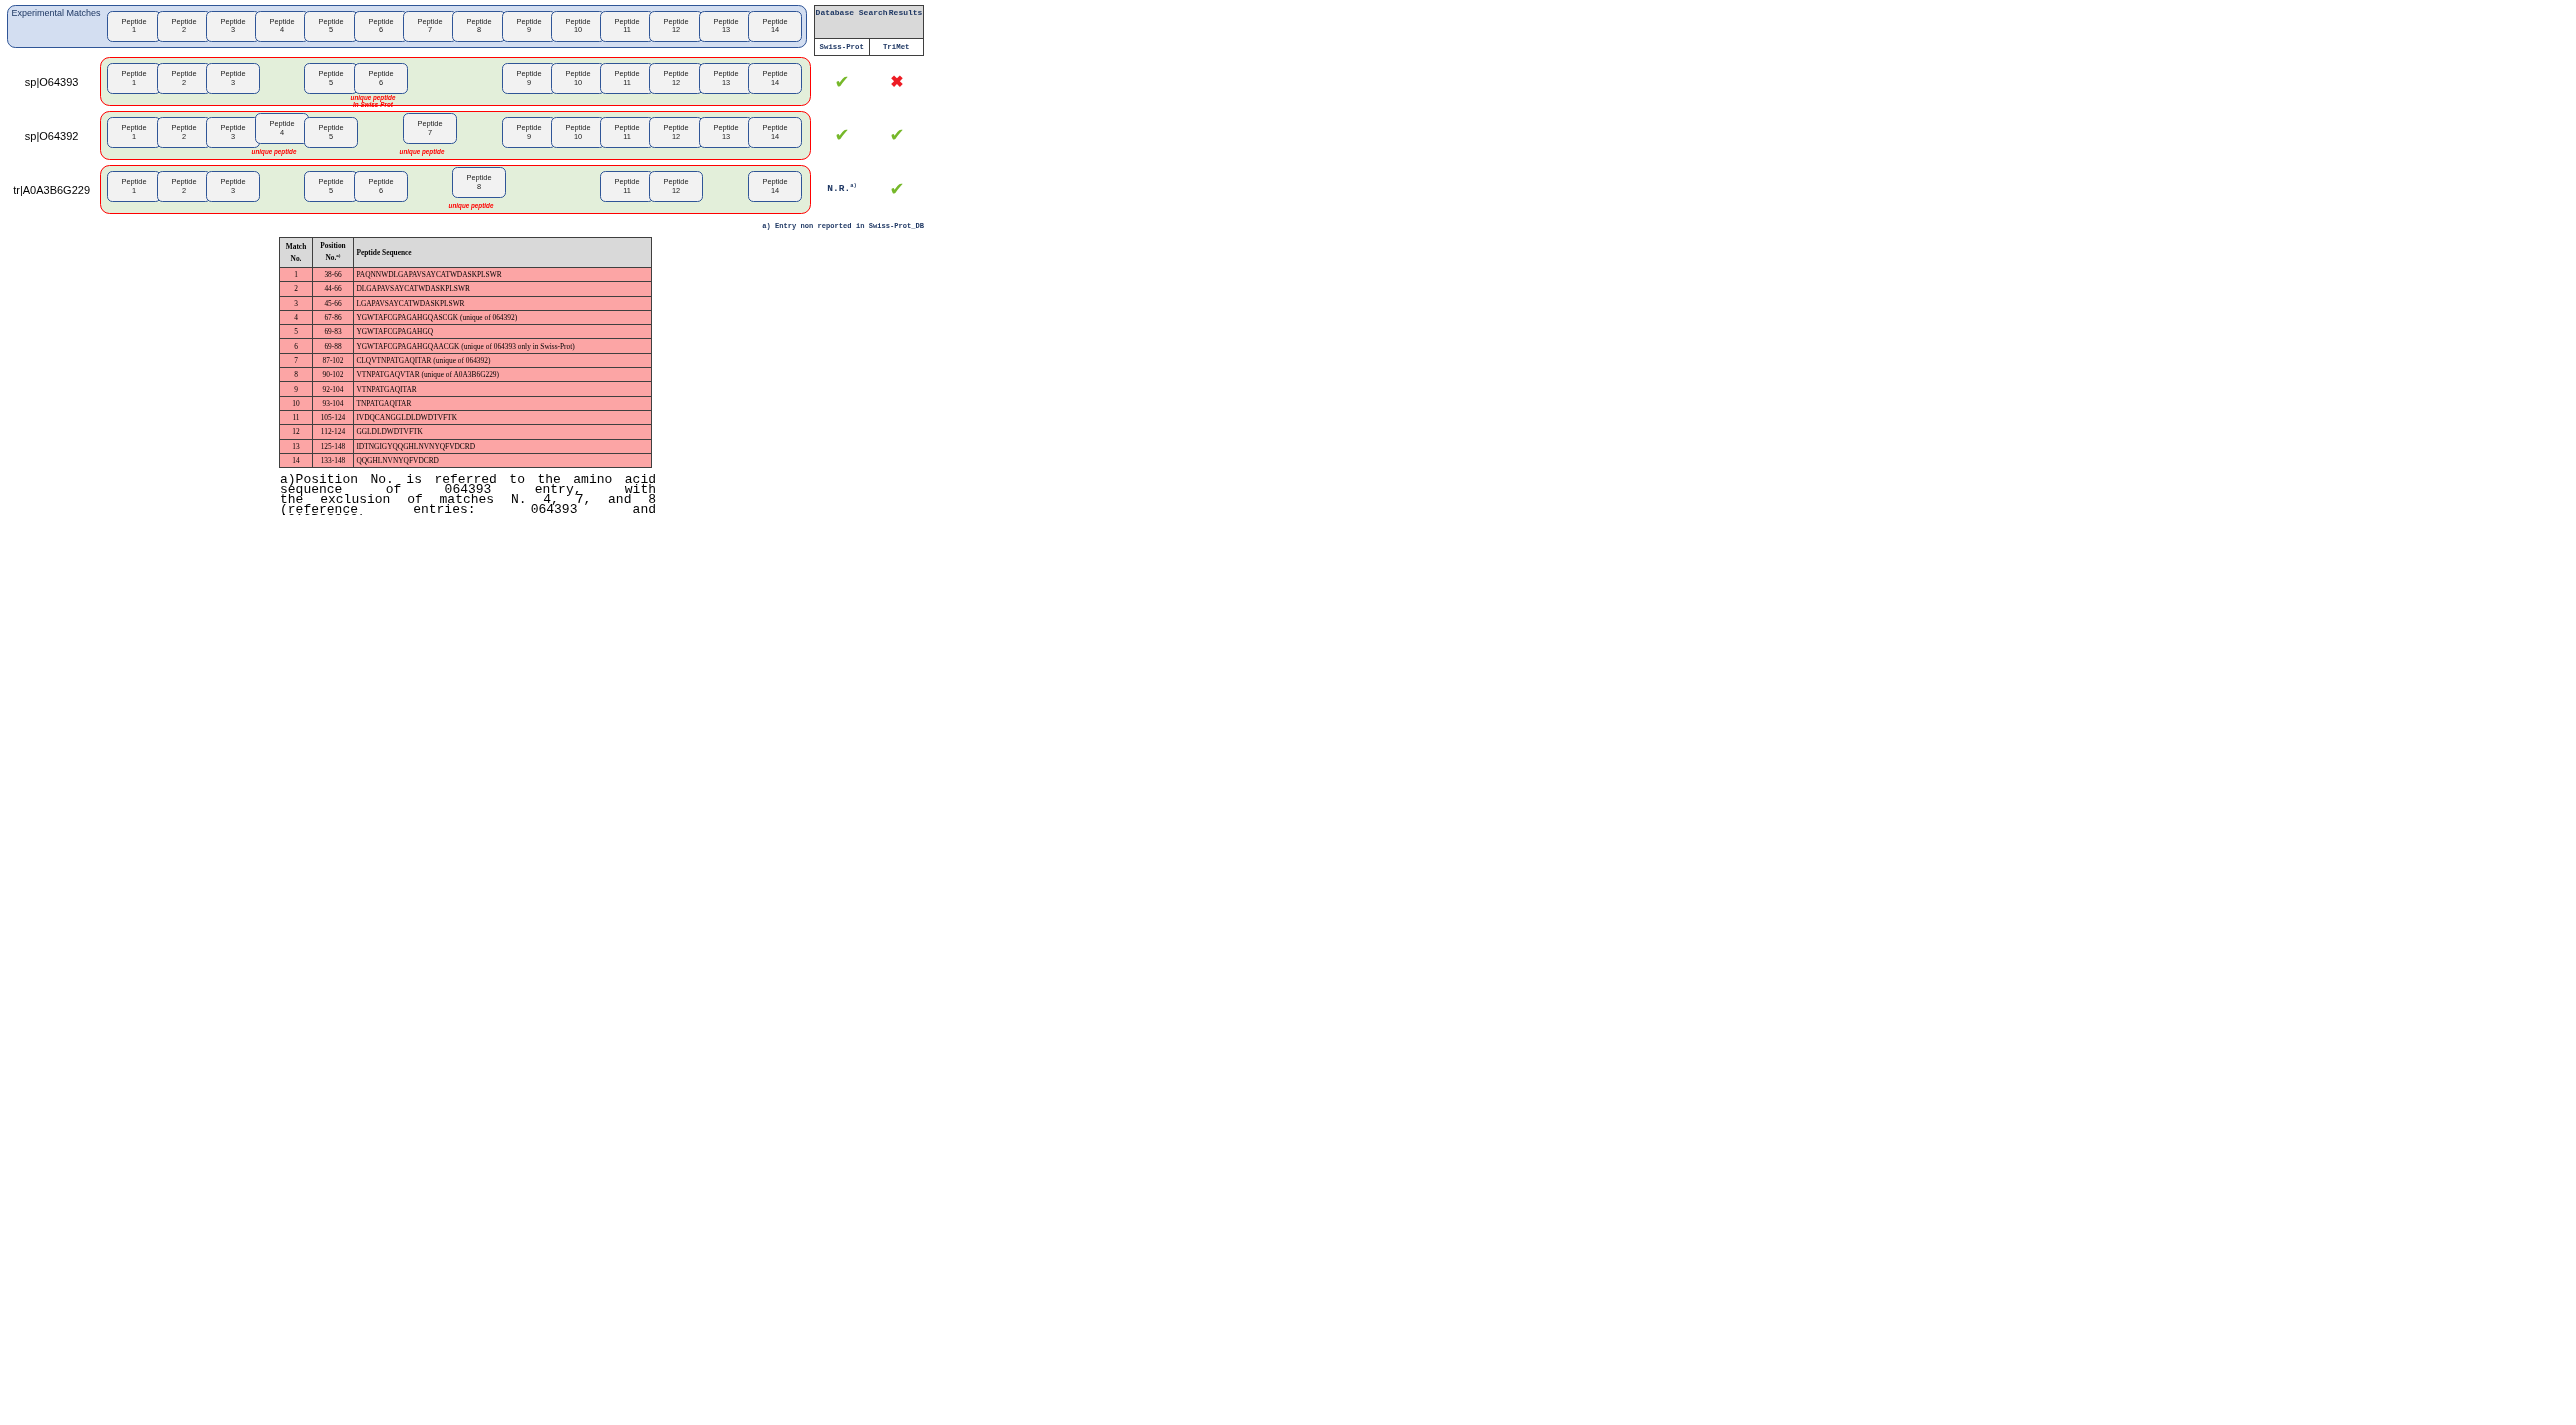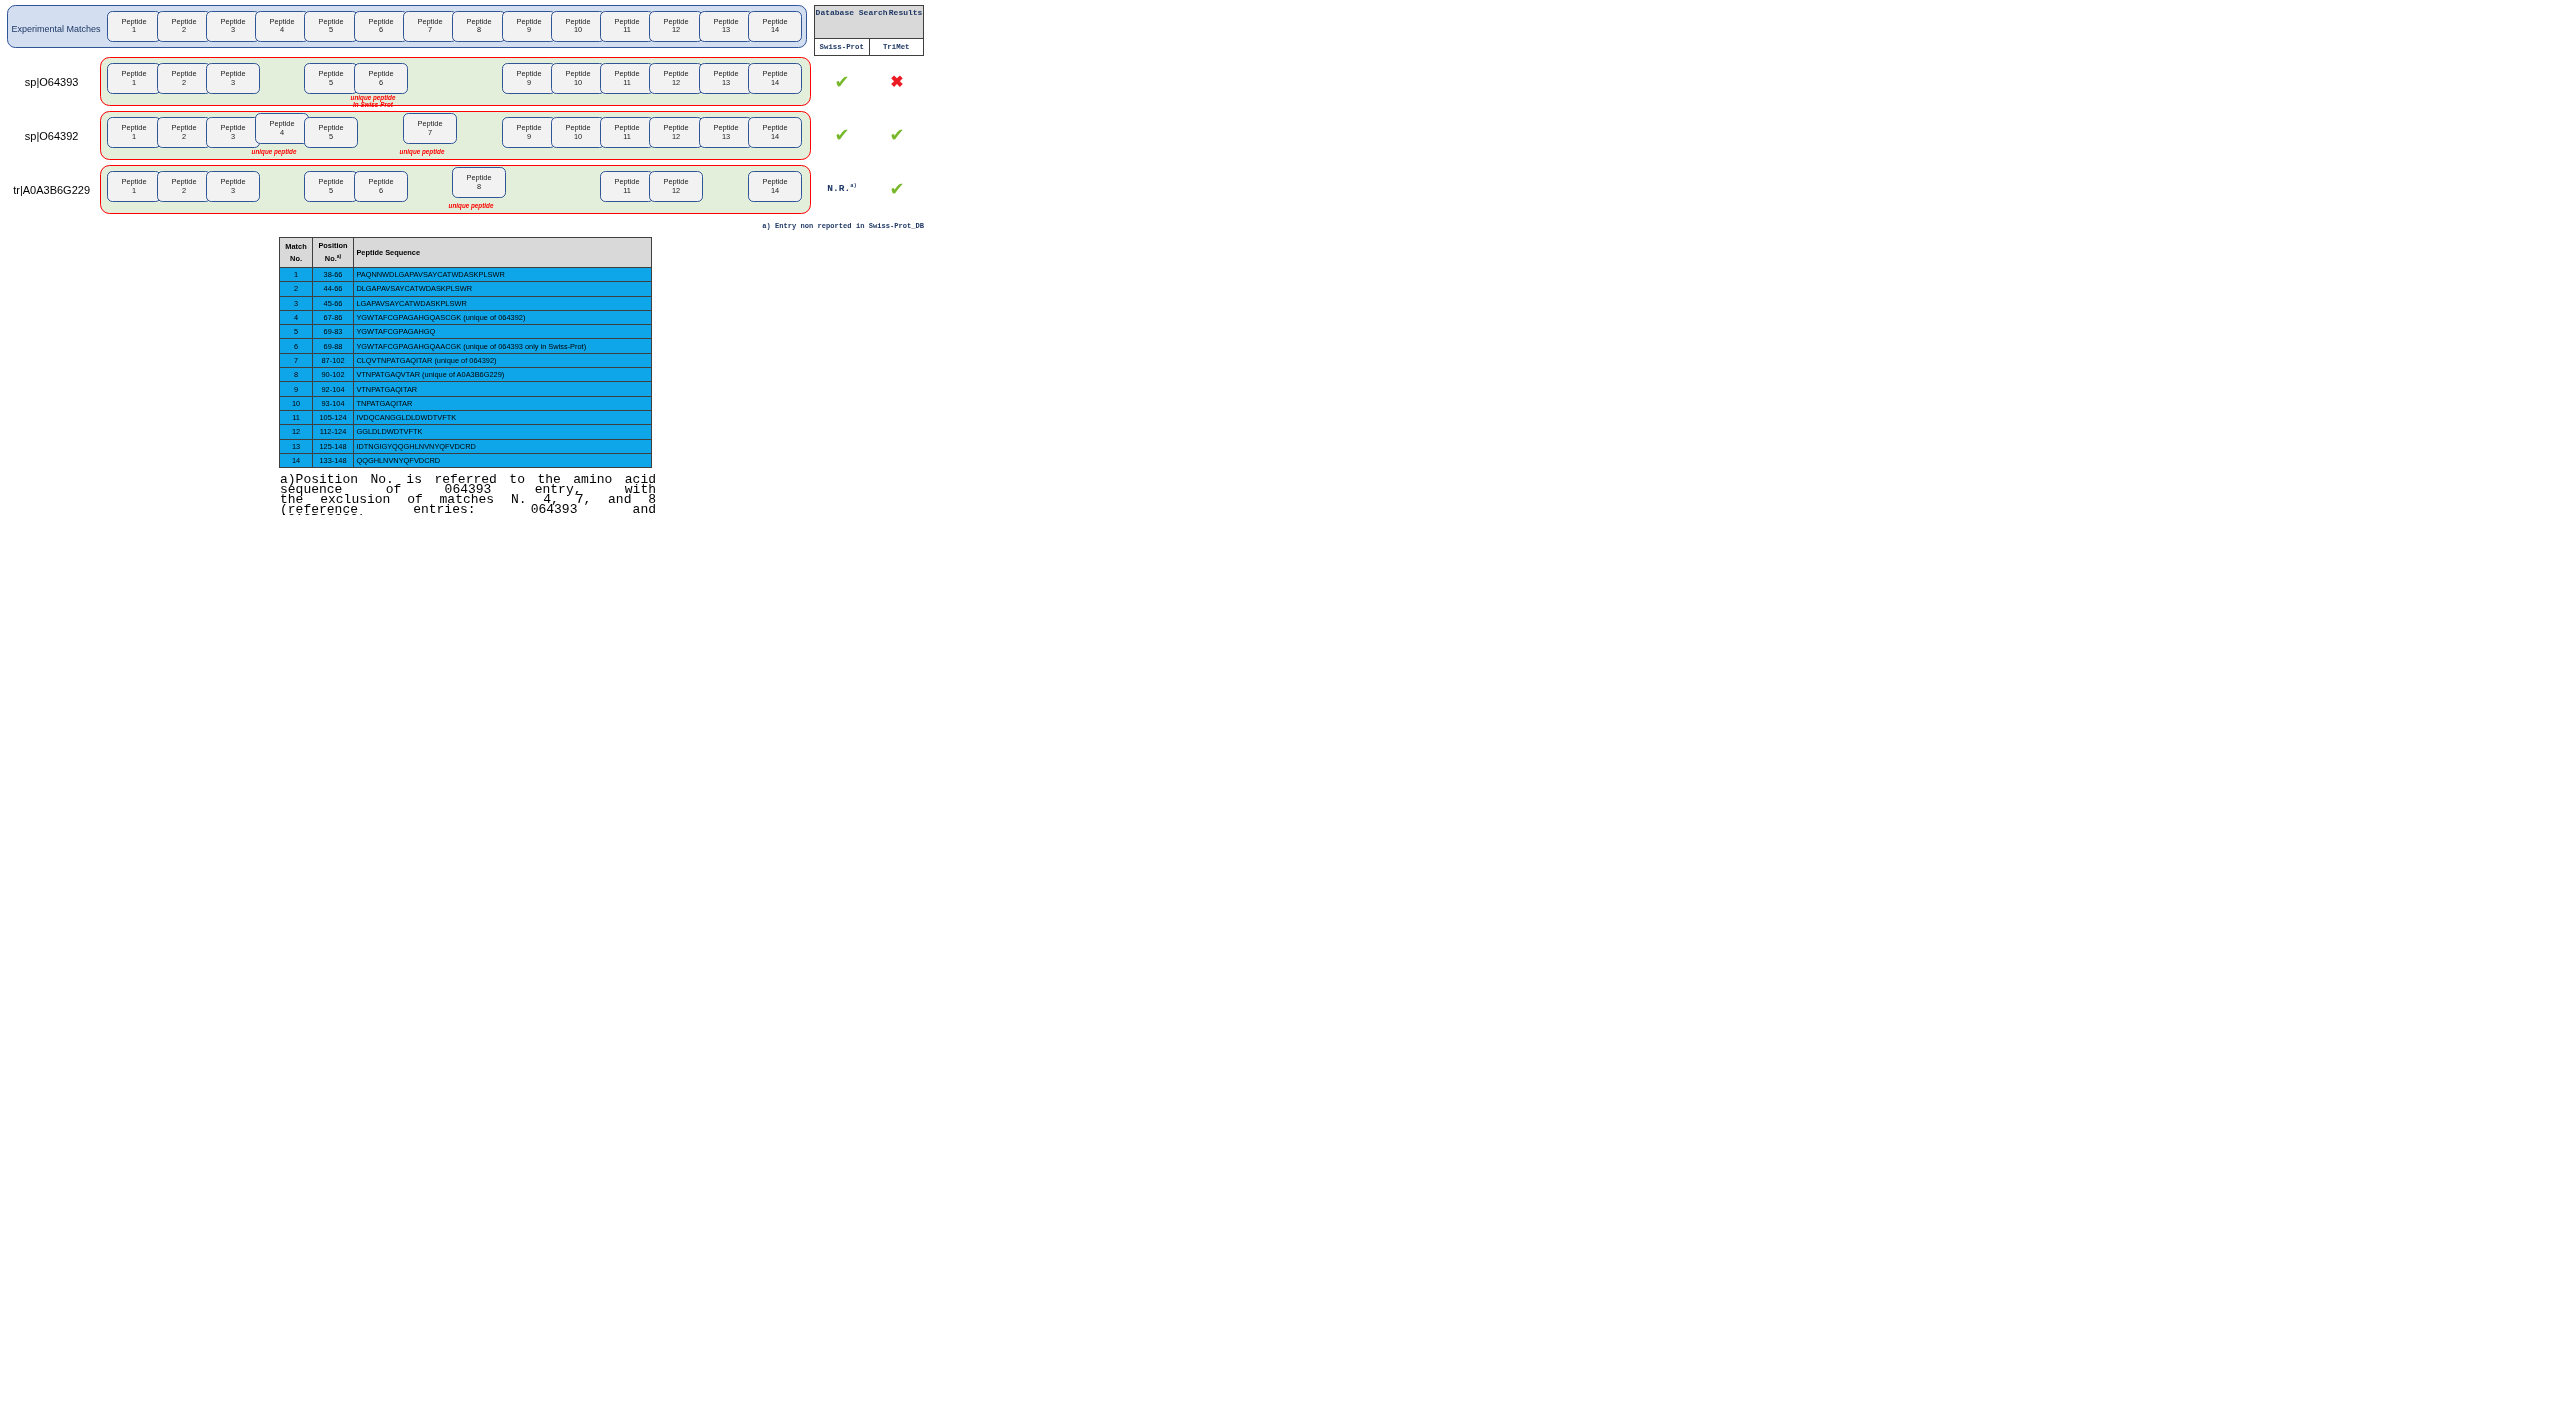--- a/index.html
+++ b/index.html
@@ -3,21 +3,21 @@
 <meta charset="utf-8">
 <style>
   html,body{margin:0;padding:0;background:#fff}
   .stage{position:relative;width:930px;height:515px;background:#fff;
     font-family:"Liberation Sans",sans-serif;overflow:hidden}
 
   
   .exp-band{position:absolute;left:7.1px;top:4.8px;width:800px;height:43px;
     background:var(--blue-fill);border:1.2px solid var(--blue-border);
     border-radius:8.3px;box-sizing:border-box}
-  .exp-label{position:absolute;left:9.5px;top:24px;width:93px;text-align:center;
+  .exp-label{position:absolute;left:9.5px;top:8px;width:93px;text-align:center;
     font-size:9px;color:var(--navy);white-space:nowrap}
 
   
   .pep{position:absolute;width:54px;height:31px;background:var(--box-fill);
     border:1.2px solid var(--box-border);border-bottom-width:1.8px;border-radius:5.4px;
     box-sizing:border-box;display:flex;flex-direction:column;align-items:center;
     justify-content:center;line-height:1.12;font-size:7.4px;color:#1a1a1a;text-align:center}
 
   
   .green-row{position:absolute;background:var(--green-fill);
@@ -43,22 +43,22 @@
     font-size:8px;display:flex;flex-direction:row;justify-content:space-around;padding:1.8px 0;box-sizing:border-box}
   .db-cols{display:flex;height:16px}
   .db-col{flex:1;font-size:7.4px;line-height:16px}
   .db-col.first{border-right:1.2px solid var(--table-border)}
 
   .side-fn{position:absolute;top:222px;right:6px;font-family:"Liberation Mono",monospace;
     font-weight:bold;color:var(--navy);font-size:7.1px;white-space:nowrap}
 
   
   .match-wrap{position:absolute;left:279px;top:237px}
-  .match-wrap table{border-collapse:collapse;font-family:Liberation Sans, sans-serif;
-    font-size:7.4px;color:#000;background:#0ea5e9}
+  .match-wrap table{border-collapse:collapse;font-family:Liberation Serif, serif;
+    font-size:7.4px;color:#000;background:#fca5a5}
   .match-wrap th,.match-wrap td{border:1px solid var(--table-border);box-sizing:border-box;padding:0}
   .match-wrap thead th{background:var(--header-gray);font-size:7.4px;height:30px;
     vertical-align:middle;font-weight:bold;line-height:1.6}
   .match-wrap th sup{font-size:5px}
   .match-wrap tbody td{height:14.3px;border-top-width:1.3px}
   .c1{width:33px;text-align:center}
   .c2{width:41px;text-align:center}
   .c3{width:298px;text-align:left;padding-left:2.4px!important}
   th.c3{padding-left:2.4px}
 

